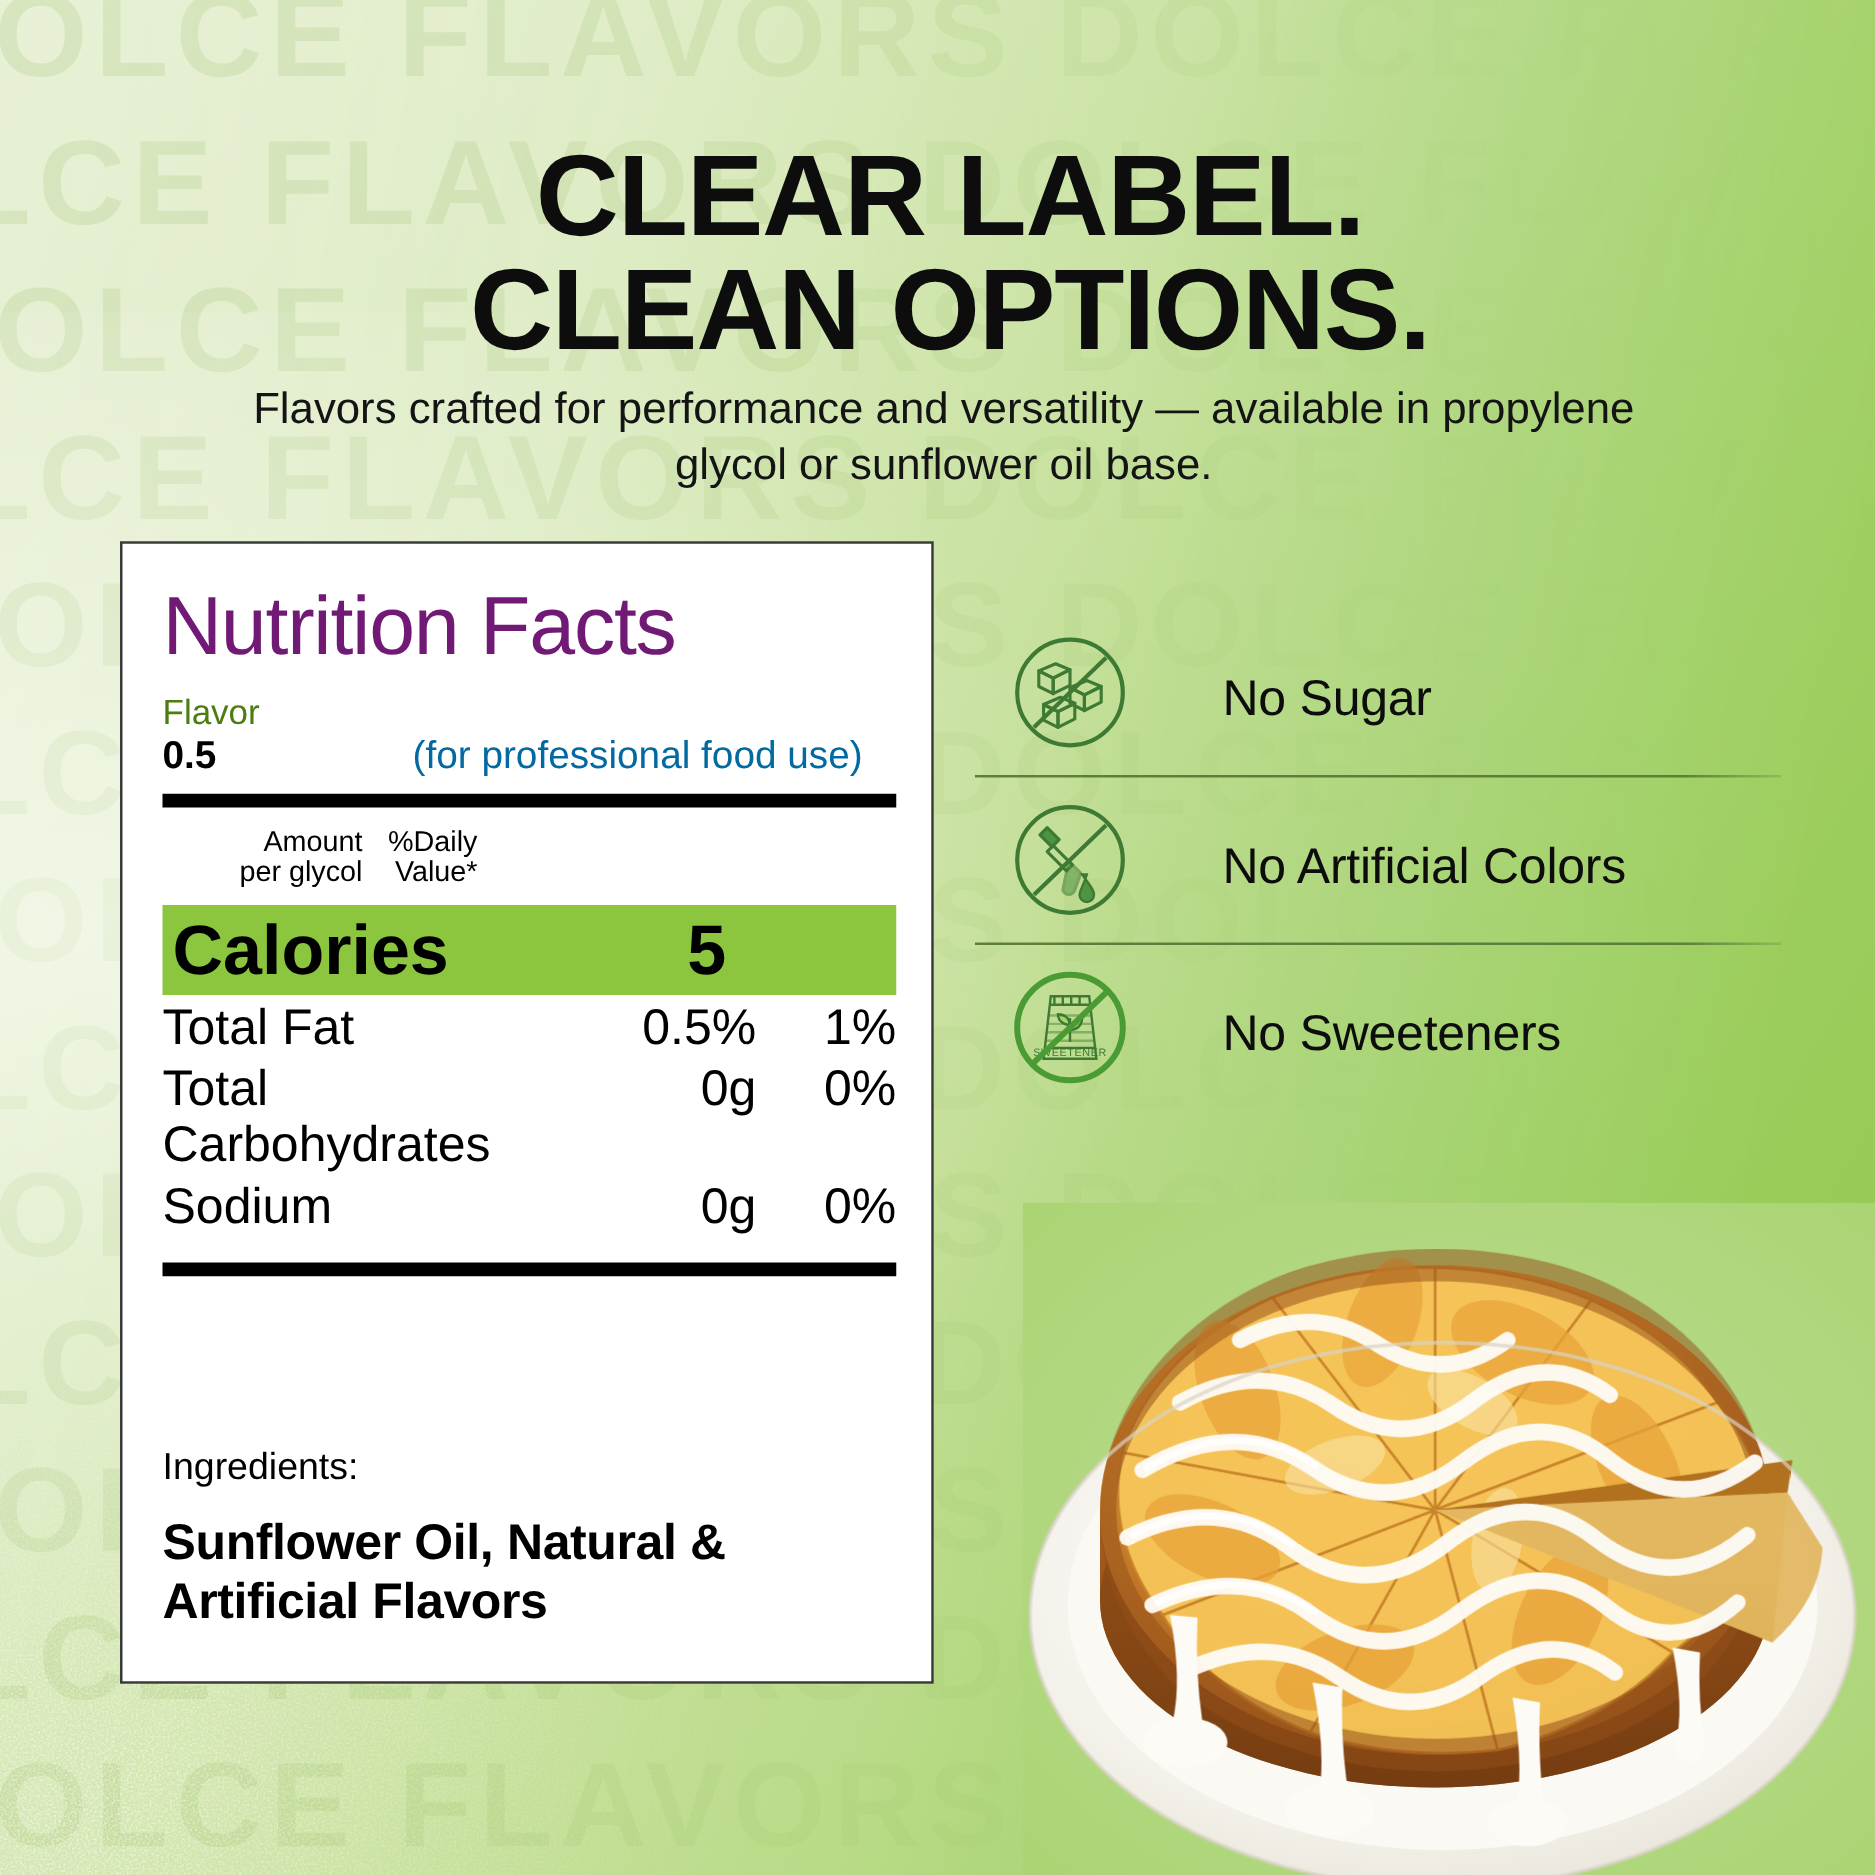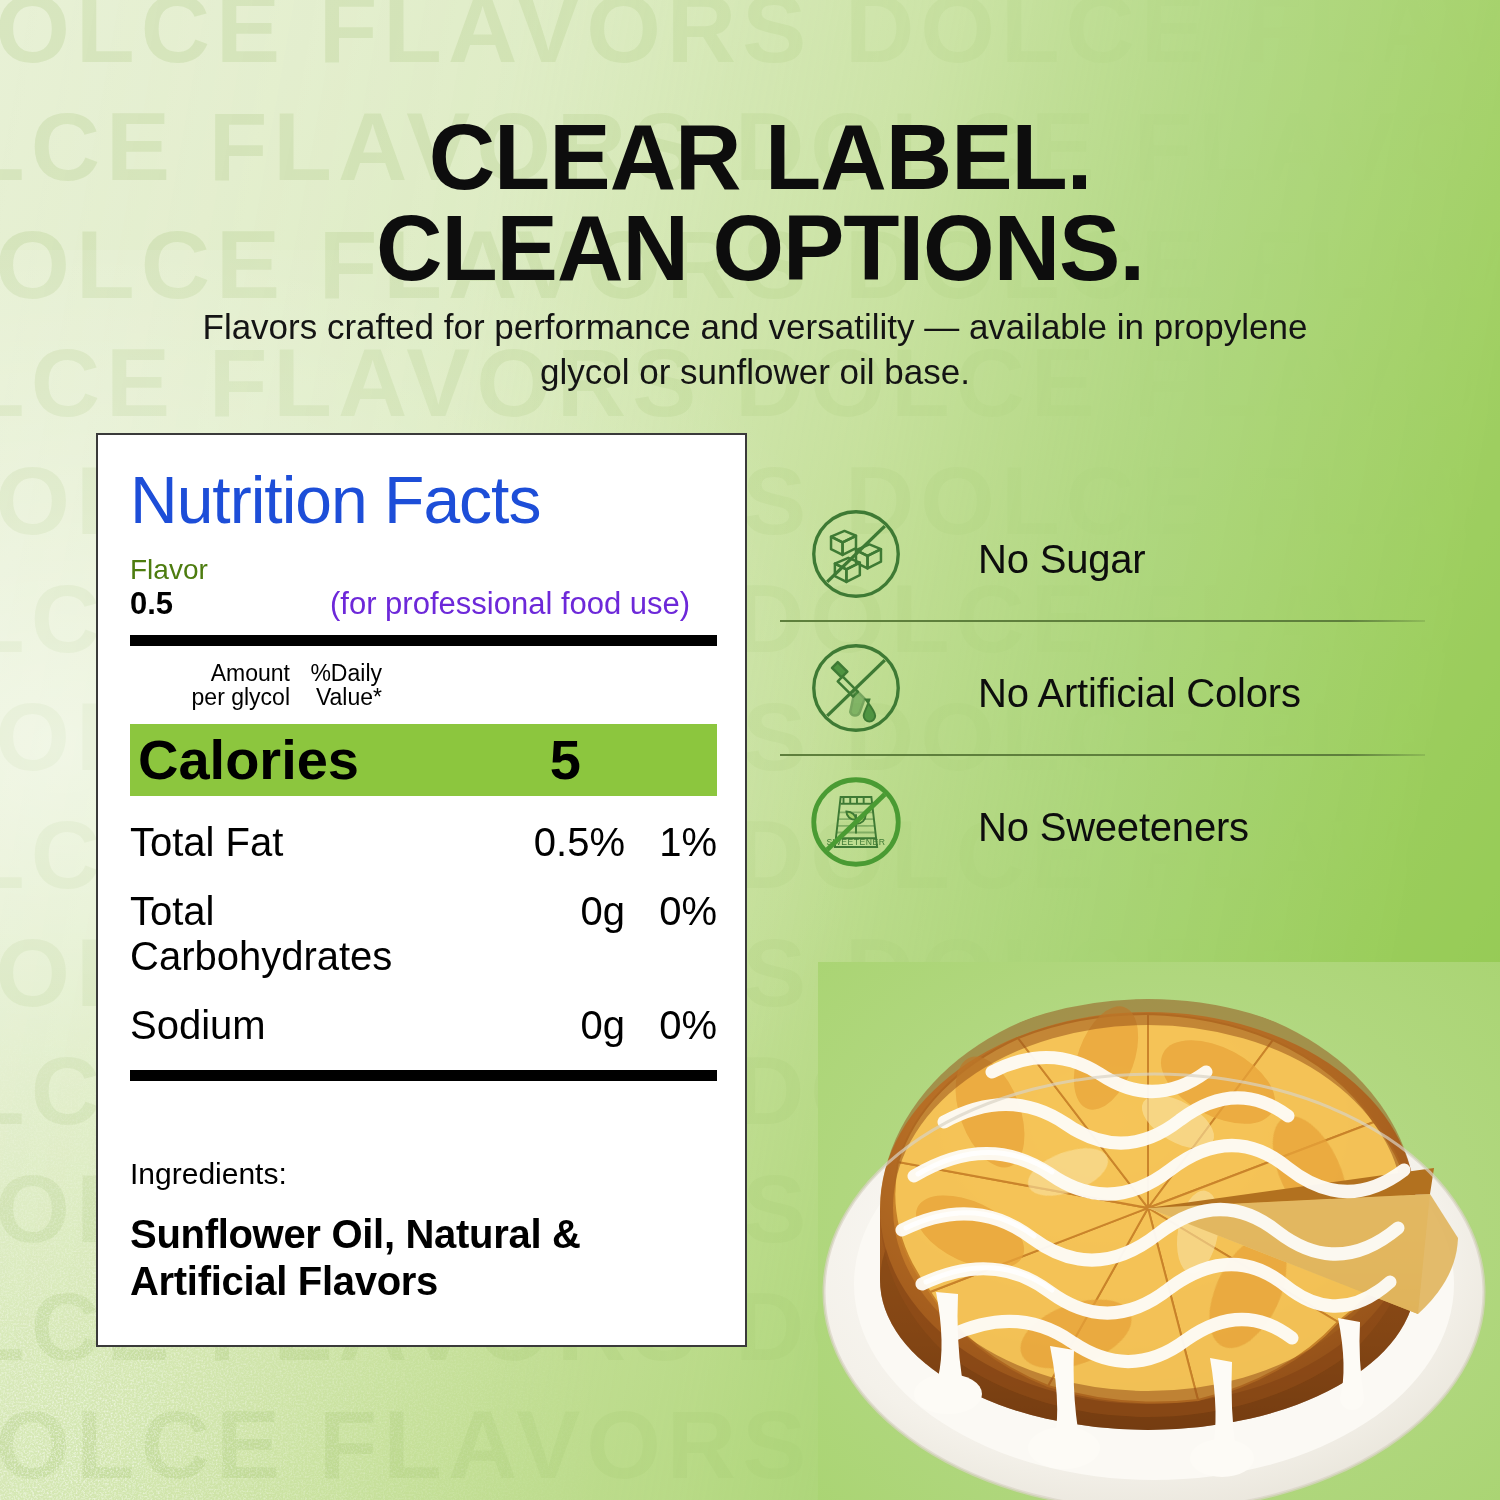--- a/index.html
+++ b/index.html
@@ -122,21 +122,21 @@
   .nf-inner {
     position: absolute;
     left: 32px;
     top: 0;
     width: 587px;
   }
   .nf-title {
     font-size: 66px;
     font-weight: 400;
     letter-spacing: -1px;
-    color: #1d4ed8;
+    color: #701a75;
     margin-top: 32px;
     line-height: 1;
   }
   .nf-serving {
     margin-top: 20px;
     position: relative;
     height: 68px;
   }
   .nf-serv-flavor {
     font-size: 28px;
@@ -147,21 +147,21 @@
     font-size: 31px;
     font-weight: 700;
     color: #000;
     line-height: 1.18;
   }
   .nf-serv-note {
     position: absolute;
     left: 200px;
     top: 33px;
     font-size: 31px;
-    color: #6d28d9;
+    color: #0369a1;
   }
   .rule-thick {
     height: 11px;
     background: #000;
     margin-top: 14px;
   }
   .rule-med {
     height: 11px;
     background: #000;
     margin-top: 22px;
@@ -200,21 +200,22 @@
     font-size: 56px;
     font-weight: 700;
     color: #000;
     line-height: 1;
     margin-right: 130px;
   }
 
   .nf-row {
     display: flex;
     align-items: baseline;
-    margin-top: 24px;
+    margin-top: 4px;
+    gap: 20px;
   }
   .nf-row .nm {
     flex: 1;
     font-size: 40px;
     color: #000;
   }
   .nf-row .amt {
     width: 160px;
     text-align: right;
     font-size: 40px;

